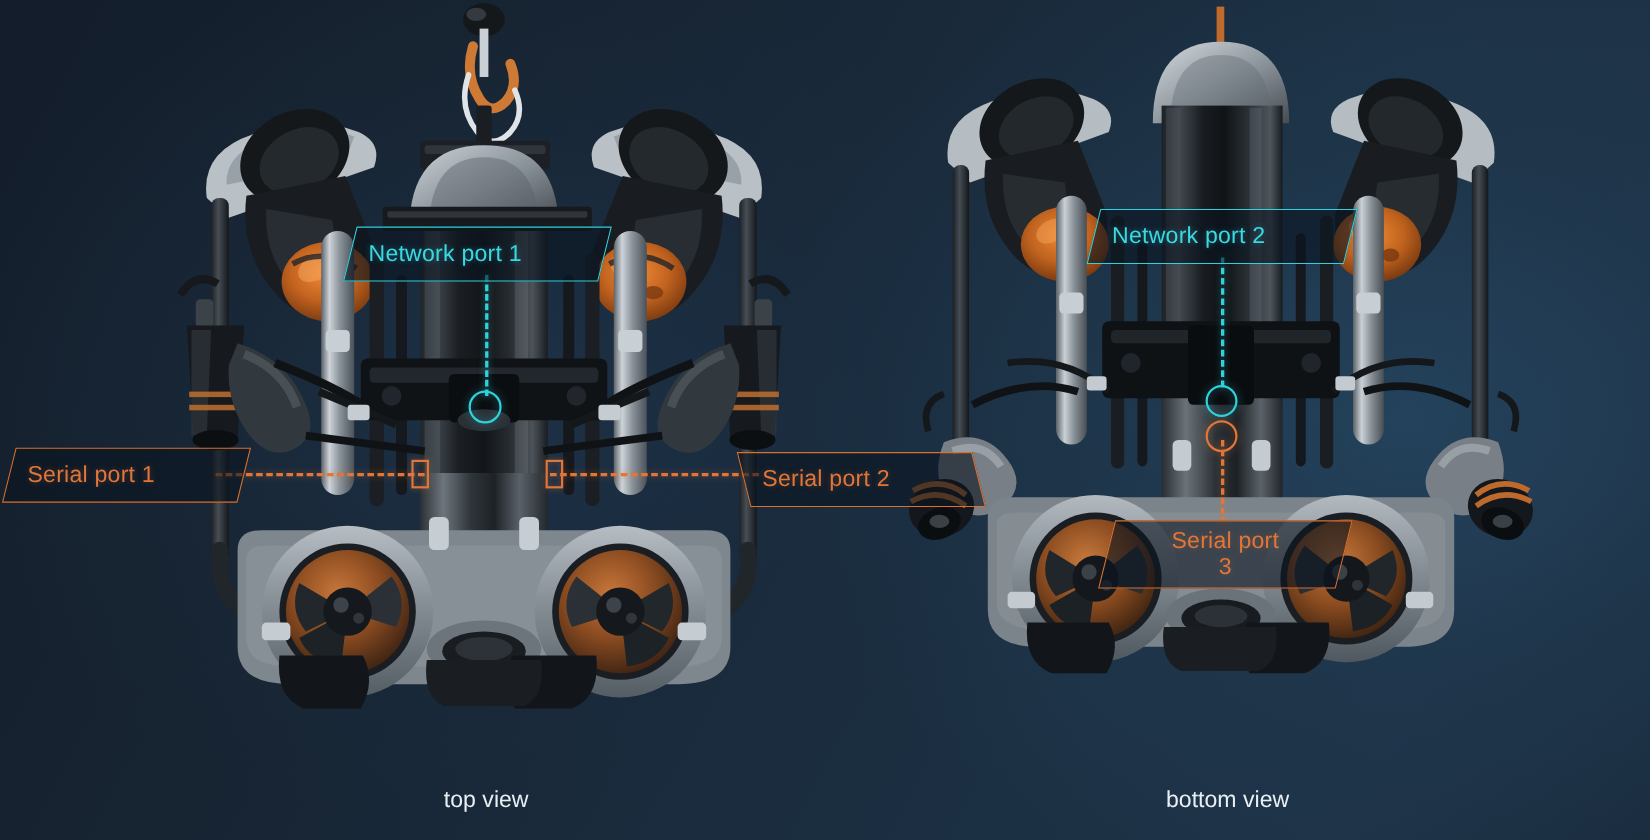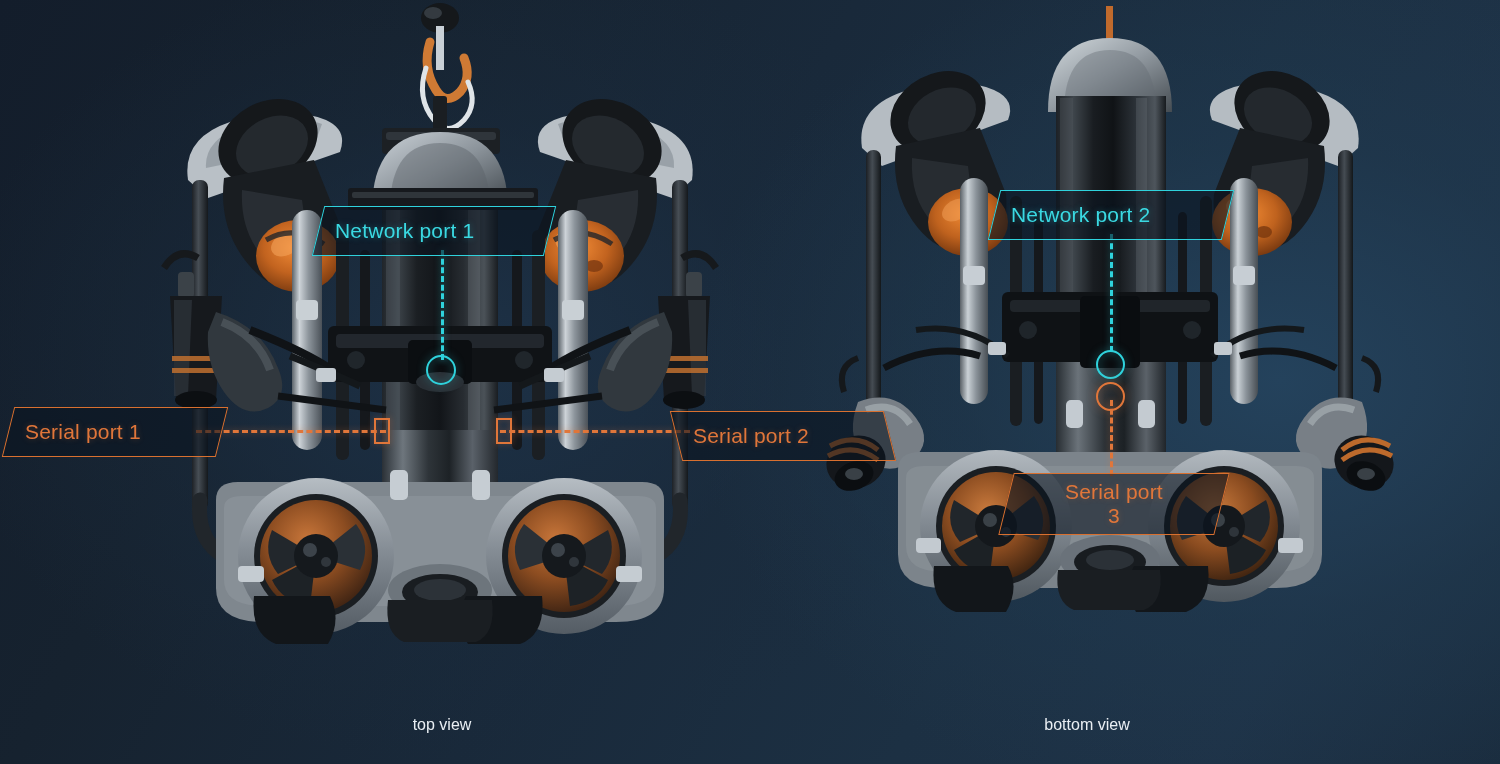--- a/index.html
+++ b/index.html
@@ -102,21 +102,21 @@
     position: absolute;
     box-sizing: border-box;
     border: 2.2px solid #e0763a;
     filter: drop-shadow(0 0 3px rgba(224,118,58,0.45));
   }
 
   
   .caption {
     position: absolute;
     color: #e9eef3;
-    font-size: 16px;
+    font-size: 21px;
     text-align: center;
     width: 300px;
   }
 </style>
 </head>
 <body>
 
 <div id="stage">
 
   <div class="rov" style="left:150px; width:640px;">
@@ -526,15 +526,15 @@
     <span>Network port 2</span>
   </div>
 
   <div class="callout orange skew-left center-text" style="left:1006px; top:473px; width:216px; height:62px;">
     <span>Serial port
 3</span>
   </div>
 
   <div class="caption" style="left:292px; top:716px;">top view</div>
 
-  <div class="caption" style="left:937px; top:716px;">bottom view</div>
+  <div class="caption" style="left:966px; top:716px;">bottom view</div>
 
 </div>
 
 </body></html>

